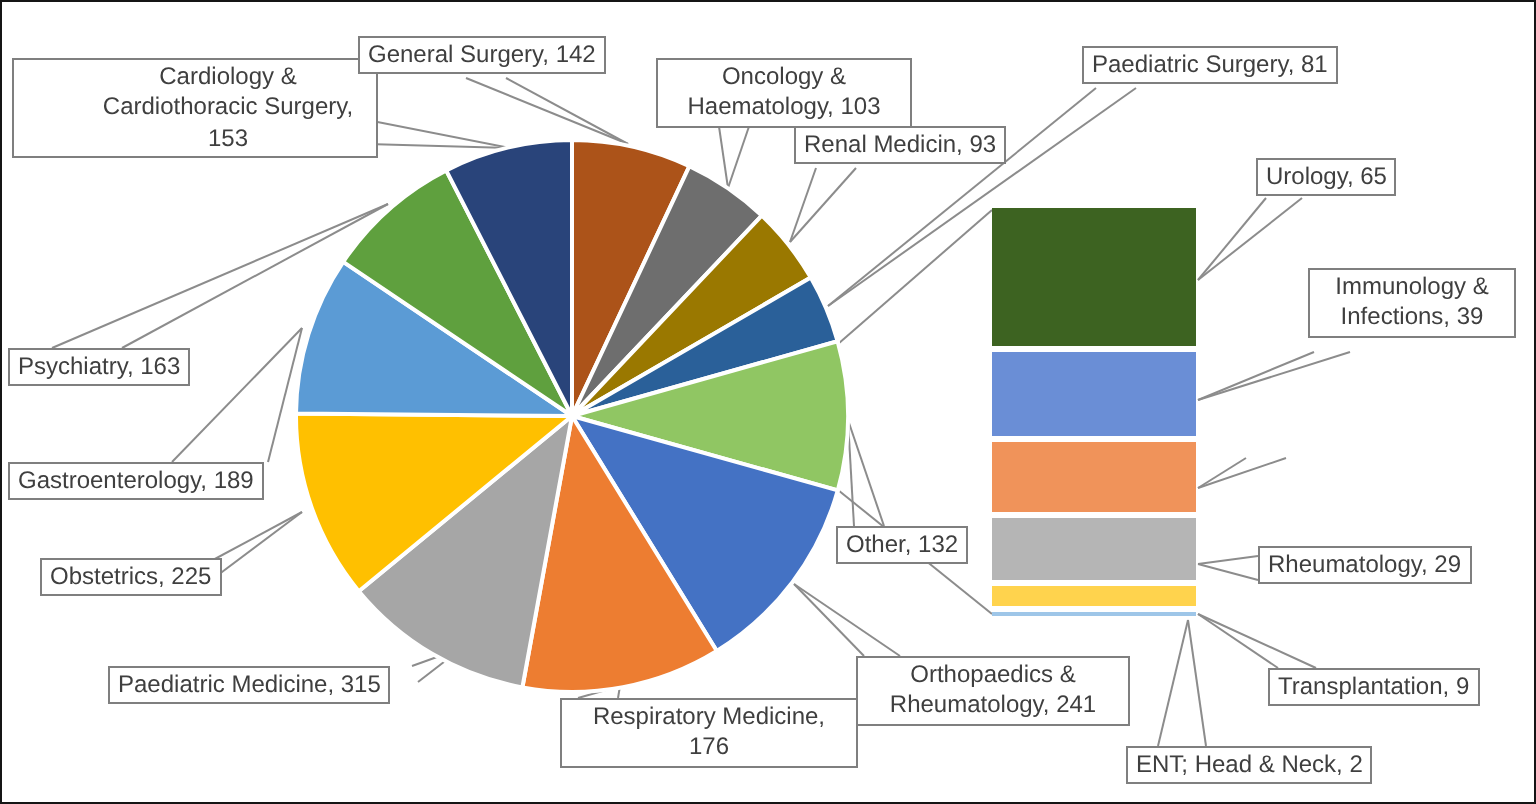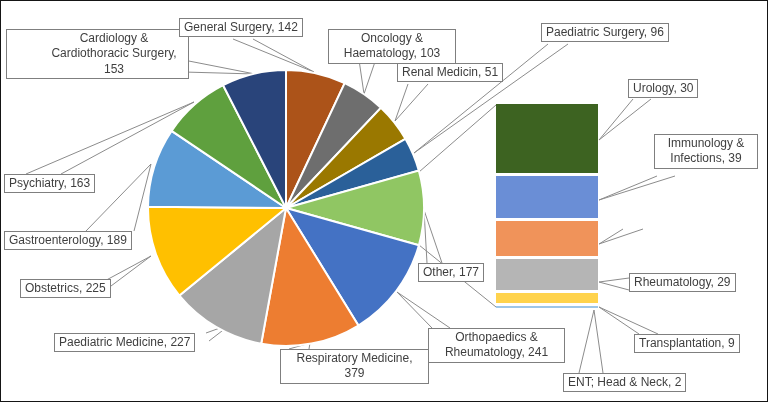--- a/index.html
+++ b/index.html
@@ -109,27 +109,27 @@
       <div class="bar-seg" style="flex-grow: 39; background: rgb(106, 142, 214);"></div>
       <div class="bar-seg" style="flex-grow: 33; background: rgb(240, 147, 90);"></div>
       <div class="bar-seg" style="flex-grow: 29; background: rgb(181, 181, 181);"></div>
       <div class="bar-seg" style="flex-grow: 9; background: rgb(255, 211, 77);"></div>
       <div class="bar-seg" style="flex-grow: 2; background: rgb(158, 198, 232);"></div>
     </div>
 
   <div class="callout wrap" id="co-cardiology">Cardiology &amp; Cardiothoracic Surgery, 153</div>
   <div class="callout" id="co-general">General Surgery, 142</div>
   <div class="callout wrap" id="co-oncology">Oncology &amp; Haematology, 103</div>
-  <div class="callout" id="co-renal">Renal Medicin, 51</div>
-  <div class="callout" id="co-paedsurg">Paediatric Surgery, 96</div>
-  <div class="callout" id="co-urology">Urology, 30</div>
+  <div class="callout" id="co-renal">Renal Medicin, 93</div>
+  <div class="callout" id="co-paedsurg">Paediatric Surgery, 81</div>
+  <div class="callout" id="co-urology">Urology, 65</div>
   <div class="callout wrap" id="co-immunology">Immunology &amp; Infections, 39</div>
   <div class="callout" id="co-rheumatology">Rheumatology, 29</div>
   <div class="callout" id="co-transplant">Transplantation, 9</div>
   <div class="callout" id="co-ent">ENT; Head &amp; Neck, 2</div>
-  <div class="callout" id="co-other">Other, 177</div>
+  <div class="callout" id="co-other">Other, 132</div>
   <div class="callout wrap" id="co-ortho">Orthopaedics &amp; Rheumatology, 241</div>
-  <div class="callout wrap" id="co-respiratory">Respiratory Medicine, 379</div>
-  <div class="callout" id="co-paedmed">Paediatric Medicine, 227</div>
+  <div class="callout wrap" id="co-respiratory">Respiratory Medicine, 176</div>
+  <div class="callout" id="co-paedmed">Paediatric Medicine, 315</div>
   <div class="callout" id="co-obstetrics">Obstetrics, 225</div>
   <div class="callout" id="co-gastro">Gastroenterology, 189</div>
   <div class="callout" id="co-psychiatry">Psychiatry, 163</div>
 </div>
 
 </body></html>

